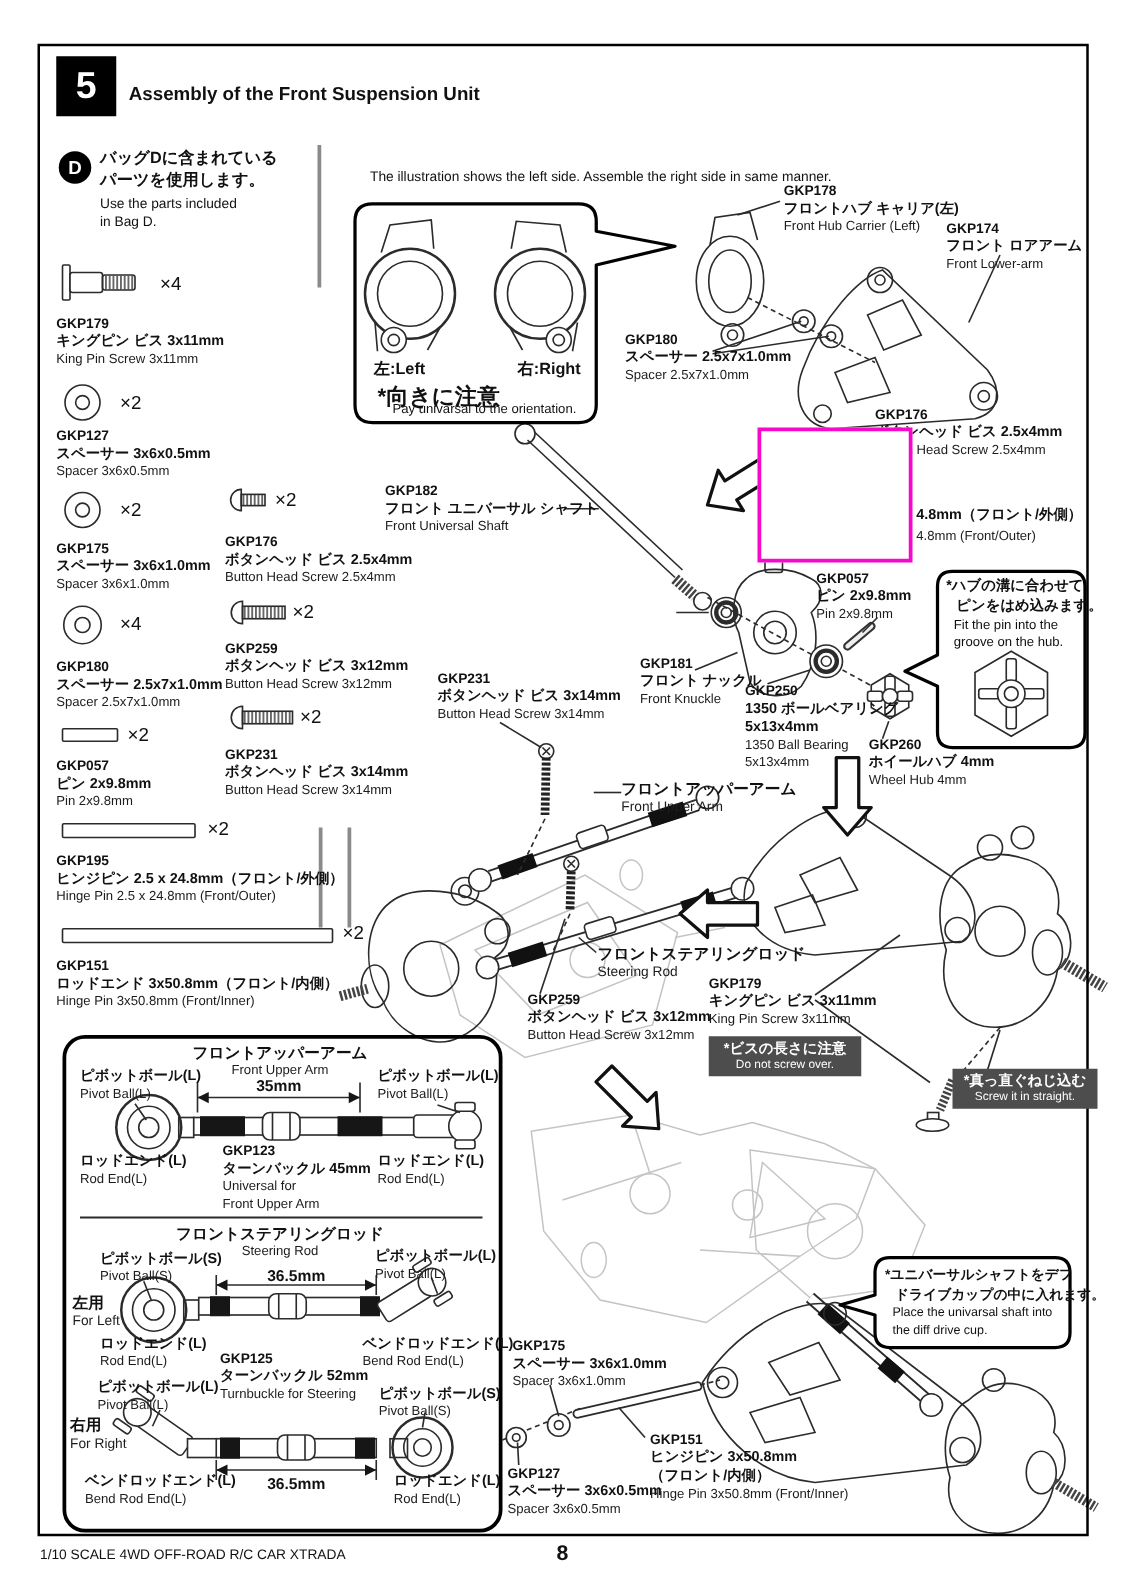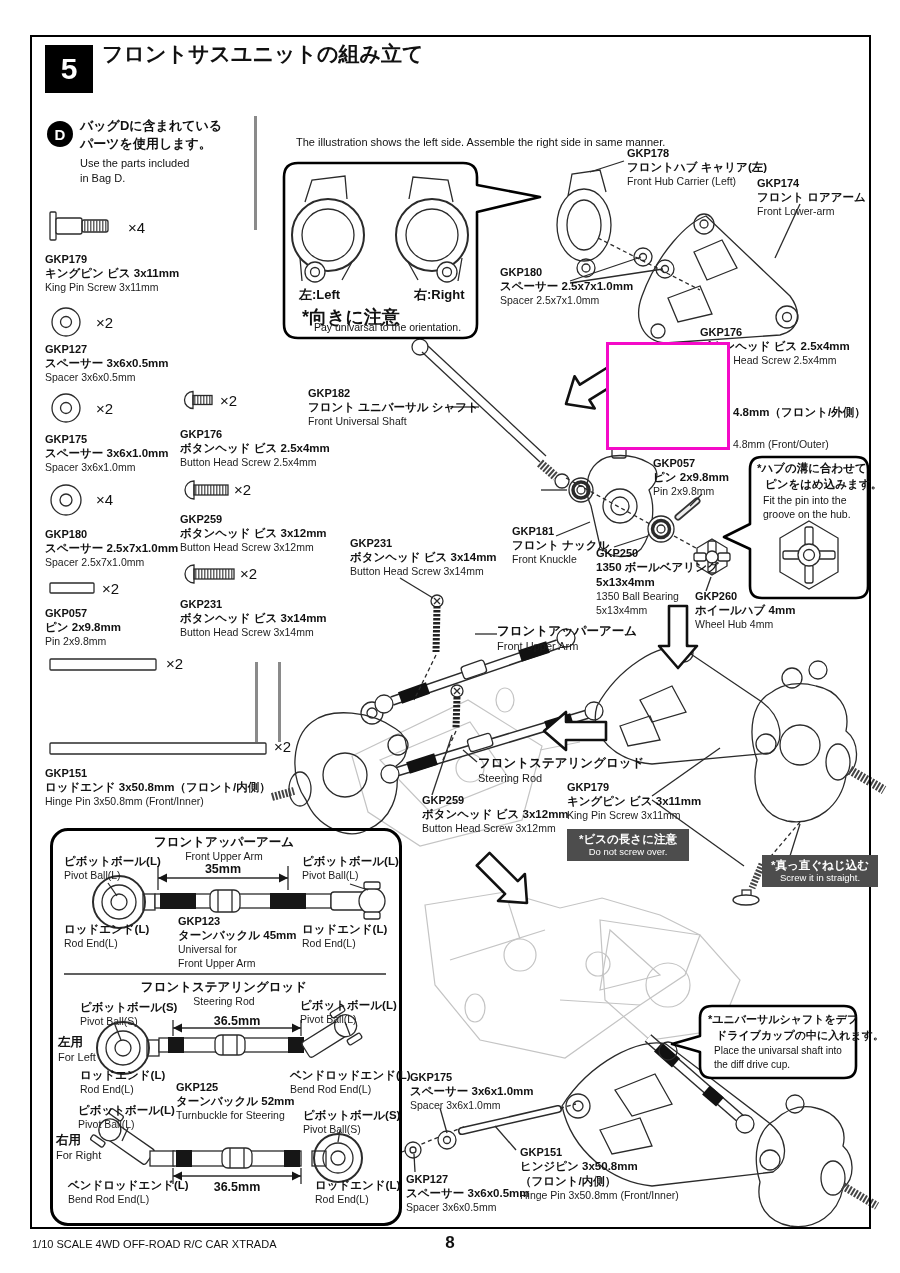--- a/index.html
+++ b/index.html
@@ -394,21 +394,21 @@
       <line class="s" x1="173" y1="1168" x2="173" y2="1184"></line>
         <line class="s" x1="301" y1="1168" x2="301" y2="1184"></line>
       <line class="s" x1="128" y1="1128" x2="122" y2="1141"></line>
         <line class="s" x1="340" y1="1130" x2="338" y2="1142"></line>
     </g>
   </svg>
 
   <div class="page-border"></div>
 
   <div class="step-box">5</div>
-  <div class="title-jp">フロントサスユニットの組み立て</div>
+  <div class="title-en">Assembly of the Front Suspension Unit</div>
 
   <div class="bag-badge">D</div>
   <div class="b-jp" style="left:80px;top:117px">バッグDに含まれている</div>
   <div class="b-jp" style="left:80px;top:135px">パーツを使用します。</div>
   <div class="b-en" style="left:80px;top:157px">Use the parts included</div>
   <div class="b-en" style="left:80px;top:172px">in Bag D.</div>
 
   <div class="b-en" style="left:296px;top:136px">The illustration shows the left side. Assemble the right side in same manner.</div>
 
   <span class="qty" style="left:128px;top:219px">×4</span>
@@ -435,20 +435,25 @@
       <span class="jp">スペーサー 2.5x7x1.0mm</span>
       <span class="en">Spacer 2.5x7x1.0mm</span>
   </div>
   <span class="qty" style="left:102px;top:580px">×2</span>
   <div class="lbl" style="left:45px;top:606px">
     <span class="code">GKP057</span>
       <span class="jp">ピン 2x9.8mm</span>
       <span class="en">Pin 2x9.8mm</span>
   </div>
   <span class="qty" style="left:166px;top:655px">×2</span>
+  <div class="lbl" style="left:45px;top:682px">
+    <span class="code">GKP195</span>
+      <span class="jp">ヒンジピン 2.5 x 24.8mm（フロント/外側）</span>
+      <span class="en">Hinge Pin 2.5 x 24.8mm (Front/Outer)</span>
+  </div>
   <span class="qty" style="left:274px;top:738px">×2</span>
   <div class="lbl" style="left:45px;top:766px">
     <span class="code">GKP151</span>
       <span class="jp">ロッドエンド 3x50.8mm（フロント/内側）</span>
       <span class="en">Hinge Pin 3x50.8mm (Front/Inner)</span>
   </div>
   <span class="qty" style="left:220px;top:392px">×2</span>
   <div class="lbl" style="left:180px;top:427px">
     <span class="code">GKP176</span>
       <span class="jp">ボタンヘッド ビス 2.5x4mm</span>
@@ -482,21 +487,21 @@
       <span class="jp">スペーサー 2.5x7x1.0mm</span>
       <span class="en">Spacer 2.5x7x1.0mm</span>
   </div>
   <div class="lbl" style="left:700px;top:325px">
     <span class="code">GKP176</span>
       <span class="jp">ボタンヘッド ビス 2.5x4mm</span>
       <span class="en">Button Head Screw 2.5x4mm</span>
   </div>
   <div class="lbl" style="left:733px;top:405px">
     <span class="jp">4.8mm（フロント/外側）</span>
-      <span class="en" style="margin-top:18px">4.8mm (Front/Outer)</span>
+      <span class="en" style="margin-top:3px">4.8mm (Front/Outer)</span>
   </div>
   <div class="lbl" style="left:308px;top:386px">
     <span class="code">GKP182</span>
       <span class="jp">フロント ユニバーサル シャフト</span>
       <span class="en">Front Universal Shaft</span>
   </div>
   <div class="lbl" style="left:653px;top:456px">
     <span class="code">GKP057</span>
       <span class="jp">ピン 2x9.8mm</span>
       <span class="en">Pin 2x9.8mm</span>

